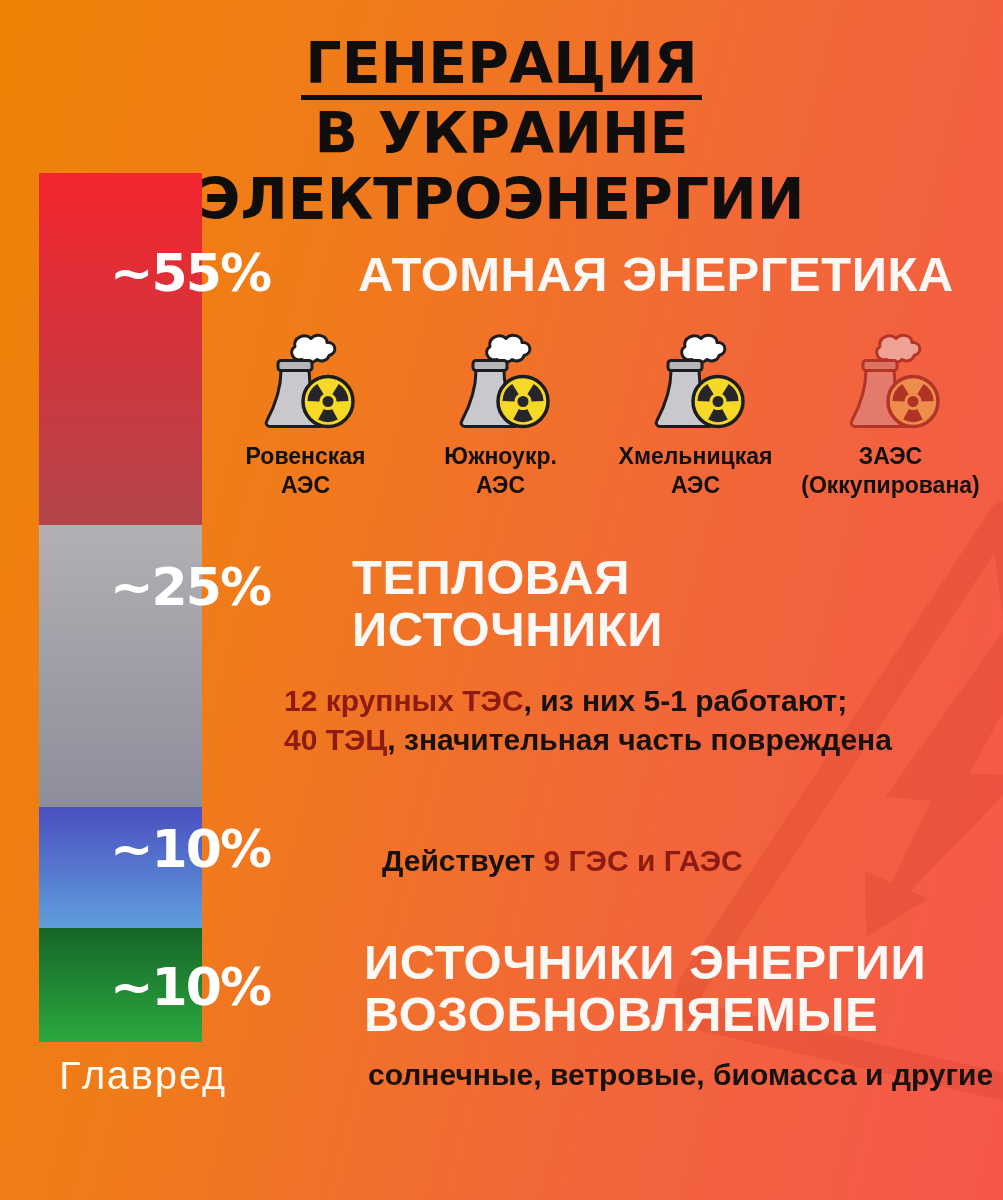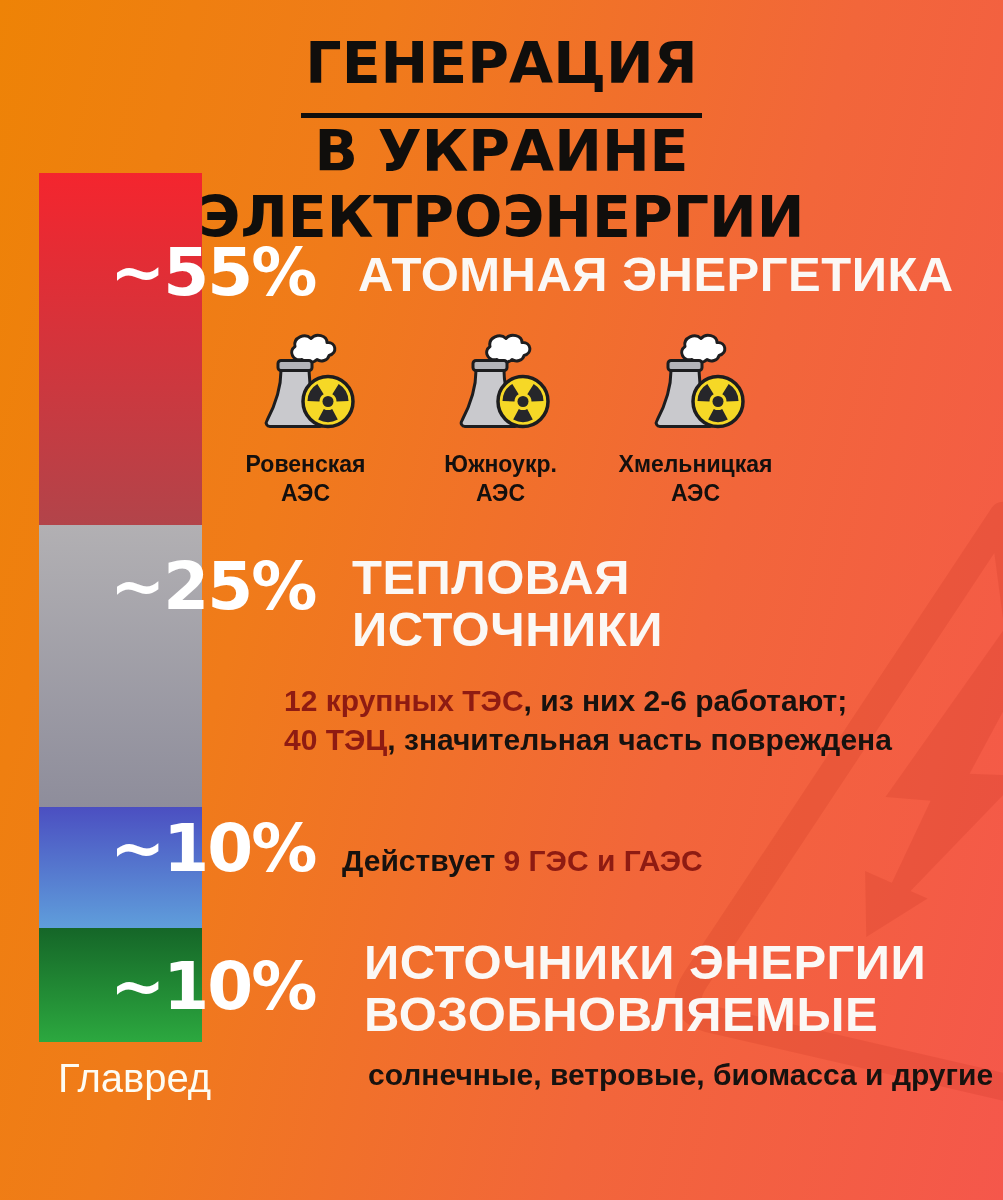--- a/index.html
+++ b/index.html
@@ -8,59 +8,59 @@
     font-family:"Liberation Sans",sans-serif;
     background:linear-gradient(104deg,#ee8306 0%,#f07b1a 30%,#f2663a 66%,#f5574b 100%);
   }
   
   .watermark{position:absolute;left:695px;top:420px;width:480px;height:780px;
     opacity:.13;transform:rotate(13deg);pointer-events:none;}
   
   .title{position:absolute;left:0;top:30px;width:100%;text-align:center;
     color:#100e0c;font-family:"DejaVu Sans","Liberation Sans",sans-serif;
     font-weight:bold;font-size:57px;line-height:66px;letter-spacing:0;}
-  .title .u{display:inline-block;border-bottom:5px solid #100e0c;padding:0 4px 20px 4px;line-height:60px;}
+  .title .u{display:inline-block;border-bottom:5px solid #100e0c;padding:0 4px 2px 4px;line-height:60px;}
   
   .bar{position:absolute;left:39px;top:173px;width:163px;height:869px;}
   .seg{width:100%;}
   .seg0{height:352px}.seg1{height:282px}.seg2{height:121px}.seg3{height:114px}
   
   .pct{position:absolute;left:110px;color:#ffffff;font-weight:bold;
     font-family:"DejaVu Sans","Liberation Sans",sans-serif;
-    font-size:66px;line-height:68px;letter-spacing:-2px;white-space:nowrap;}
+    font-size:52px;line-height:68px;letter-spacing:-2px;white-space:nowrap;}
   .pct0{top:239px}.pct1{top:553px}.pct2{top:815px}.pct3{top:953px}
   
   .hwhite{position:absolute;color:#fbf8f5;font-weight:bold;font-size:49px;
     line-height:52px;letter-spacing:.5px;white-space:nowrap;}
   .h-nuclear{left:358px;top:248px}
   .h-thermal{left:352px;top:551px}
   .h-hydro{left:364px;top:781px}
   .h-renew{left:364px;top:936px}
   
   .detail{position:absolute;color:#17120f;font-weight:bold;font-size:30px;
     line-height:39px;white-space:nowrap;}
   .detail .accent{color:#8e1b12;}
   .d-thermal{left:284px;top:681px}
-  .d-hydro{left:342px;top:841px}
+  .d-hydro{left:382px;top:841px}
   .d-renew{left:368px;top:1055px;width:640px;white-space:normal;}
   
   .plants{position:absolute;left:208px;top:330px;width:780px;display:flex;}
   .plant{width:195px;display:flex;flex-direction:column;align-items:center;}
   .plant svg{width:120px;height:112px;
     --outline:#1d1d1f;--cloud:#ffffff;--tower:#c9c9cd;--rim:#b5b5ba;
     --disc:#f6d826;--trefoil:#26262a;}
   .plant.occupied svg{
     --outline:#b43527;--cloud:#efa293;--tower:#e37a6b;--rim:#dd7263;
     --disc:#ee8c4b;--trefoil:#b03325;}
-  .plant-label{margin-top:8px;text-align:center;font-weight:bold;font-size:23px;
+  .plant-label{text-align:center;font-weight:bold;font-size:23px;
     line-height:29px;color:#14100e;white-space:nowrap;}
   .plant-label span{display:block;}
   
   .source{position:absolute;left:58px;top:1056px;
-    font-family:Liberation Sans, sans-serif;
+    font-family:Liberation Mono, monospace;
     font-size:40px;color:#fdfcf3;}
 </style>
 </head>
 <body>
 
 <div class="poster">
 
   <svg class="watermark" viewBox="0 0 300 430" aria-hidden="true">
     <path d="M150 26 L272 352 Q280 374 256 374 L44 374 Q20 374 28 352 Z" fill="none" stroke="#b01d10" stroke-width="17" stroke-linejoin="round"></path>
     <path d="M168 92 L118 214 L146 210 L126 302 L198 182 L166 188 L190 100 Z" fill="#b01d10"></path>
@@ -138,28 +138,46 @@
           <path transform="rotate(180)" d="M-4.2 -7.4 A 8.5 8.5 0 0 1 4.2 -7.4 L 9.8 -18 A 20.5 20.5 0 0 0 -9.8 -18 Z" style="fill:var(--trefoil)"></path>
           <path transform="rotate(300)" d="M-4.2 -7.4 A 8.5 8.5 0 0 1 4.2 -7.4 L 9.8 -18 A 20.5 20.5 0 0 0 -9.8 -18 Z" style="fill:var(--trefoil)"></path>
         </g>
       </svg>
       <div class="plant-label">
         <span>Хмельницкая</span>
         <span>АЭС</span>
       </div>
     </div>
 
+    <div class="plant occupied">
+      <svg viewBox="0 0 120 105" aria-hidden="true">
+        <path d="M56 26 c-9 2 -14 -8 -7 -13 c-2 -9 10 -14 16 -8 c5 -6 16 -3 16 4 c9 -1 11 11 2 13 c-1 5 -8 7 -12 4 c-4 4 -11 4 -15 0 z" style="fill:var(--cloud);stroke:var(--outline)" stroke-width="3" stroke-linejoin="round"></path>
+        <rect x="32" y="27" width="34" height="10" rx="3" style="fill:var(--rim);stroke:var(--outline)" stroke-width="3"></rect>
+        <path d="M35 37 C35 54 30 70 21 87 C19 90 21 93 24 93 L74 93 C77 93 79 90 77 87 C68 70 63 54 63 37 Z" style="fill:var(--tower);stroke:var(--outline)" stroke-width="3" stroke-linejoin="round"></path>
+        <circle cx="82" cy="68" r="25" style="fill:var(--disc);stroke:var(--outline)" stroke-width="3.5"></circle>
+        <g transform="translate(82,68)">
+          <circle r="5.5" style="fill:var(--trefoil)"></circle>
+          <path transform="rotate(60)" d="M-4.2 -7.4 A 8.5 8.5 0 0 1 4.2 -7.4 L 9.8 -18 A 20.5 20.5 0 0 0 -9.8 -18 Z" style="fill:var(--trefoil)"></path>
+          <path transform="rotate(180)" d="M-4.2 -7.4 A 8.5 8.5 0 0 1 4.2 -7.4 L 9.8 -18 A 20.5 20.5 0 0 0 -9.8 -18 Z" style="fill:var(--trefoil)"></path>
+          <path transform="rotate(300)" d="M-4.2 -7.4 A 8.5 8.5 0 0 1 4.2 -7.4 L 9.8 -18 A 20.5 20.5 0 0 0 -9.8 -18 Z" style="fill:var(--trefoil)"></path>
+        </g>
+      </svg>
+      <div class="plant-label">
+        <span>ЗАЭС</span>
+        <span>(Оккупирована)</span>
+      </div>
+    </div>
   </div>
 
   <div class="hwhite h-thermal">
     <div>ТЕПЛОВАЯ</div>
     <div>ИСТОЧНИКИ</div>
   </div>
   <div class="detail d-thermal">
-    <div><span class="accent">12 крупных ТЭС</span><span>, из них 2-6 работают;</span></div>
+    <div><span class="accent">12 крупных ТЭС</span><span>, из них 5-1 работают;</span></div>
     <div><span class="accent">40 ТЭЦ</span><span>, значительная часть повреждена</span></div>
   </div>
 
   <div class="detail d-hydro">
     <div><span>Действует </span><span class="accent">9 ГЭС и ГАЭС</span></div>
   </div>
 
   <div class="hwhite h-renew">
     <div>ИСТОЧНИКИ ЭНЕРГИИ</div>
     <div>ВОЗОБНОВЛЯЕМЫЕ</div>

